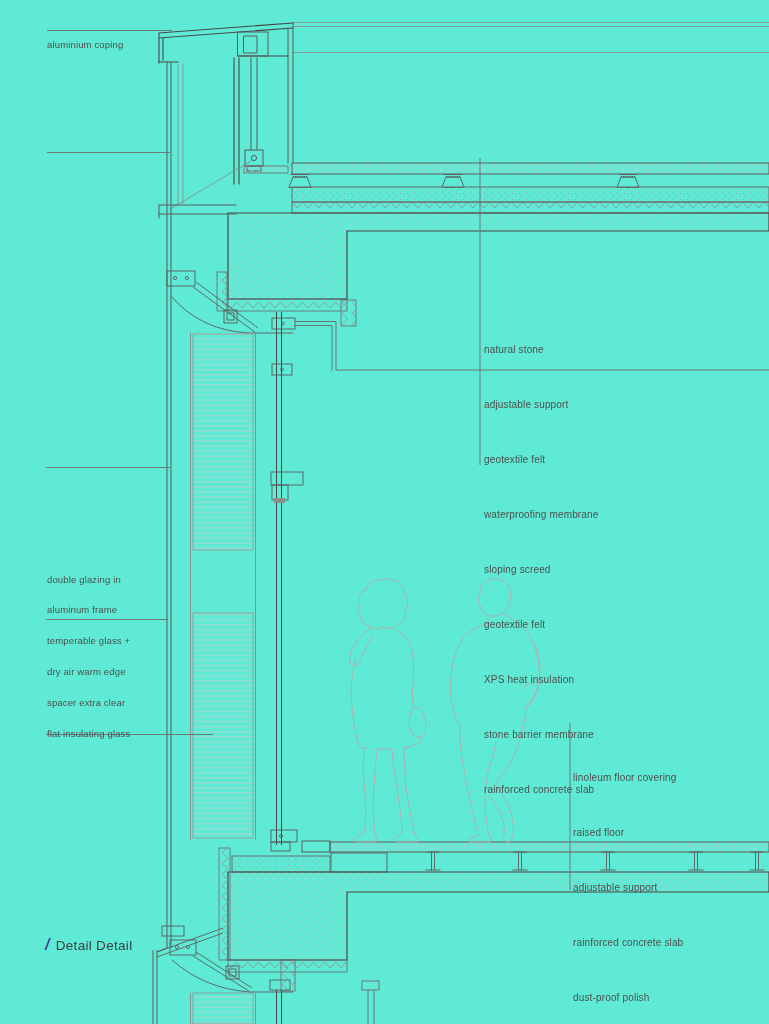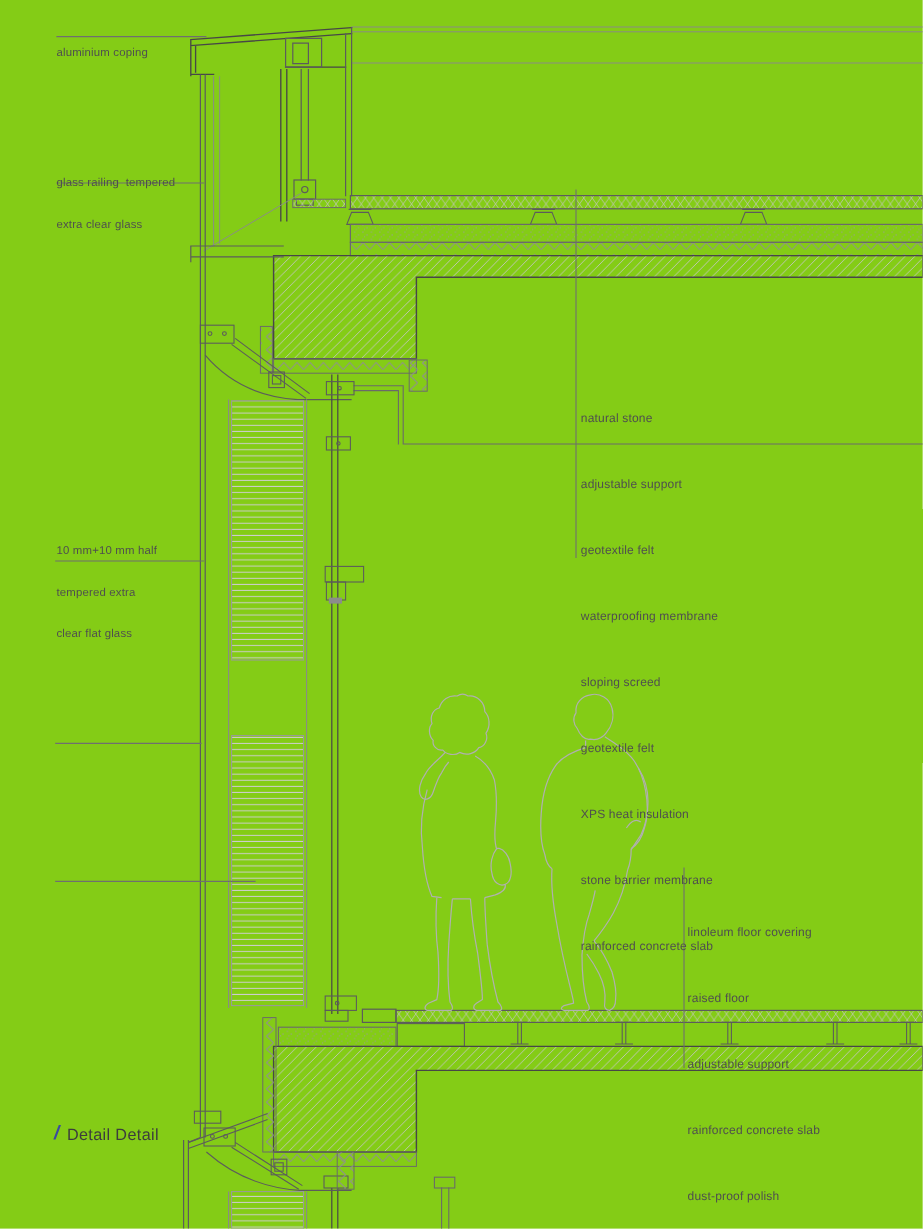--- a/index.html
+++ b/index.html
@@ -1,16 +1,16 @@
 <!DOCTYPE html>
 <html><head>
 <meta charset="utf-8">
 <style>
   html,body{margin:0;padding:0;background:#ffffff;}
-  .canvas{position:relative;width:769px;height:1024px;background:#84cc16;overflow:hidden;
+  .canvas{position:relative;width:769px;height:1024px;background:#5eead4;overflow:hidden;
           font-family:"Liberation Sans",sans-serif;}
   .canvas svg{position:absolute;left:0;top:0;}
   .lbl{position:absolute;font-size:9.5px;line-height:11.5px;letter-spacing:.15px;color:#4f4f4f;white-space:pre;}
   .lbl span{display:block;}
   .lbl.tight{line-height:10.3px;}
   .layers{position:absolute;font-size:10px;letter-spacing:.15px;color:#4f4f4f;line-height:18.35px;white-space:pre;}
   .layers span{display:block;}
   .title{position:absolute;left:45px;top:936px;font-size:13.5px;color:#3d3d3d;letter-spacing:.3px;display:flex;align-items:center;}
   .title .slash{font-weight:bold;font-style:italic;font-size:16px;margin-right:6px;}
 </style>
@@ -209,31 +209,30 @@
       <path d="M523,725 C521,738 517,750 511,761 C506,770 500,778 495,784"></path>
       <path d="M495,784 C501,791 506,800 510,810 C512,817 514,826 513,833 C513,838 511,841 508,842 C505,842 503,840 504,835 C505,827 503,819 499,811 C496,805 492,799 489,795"></path>
     </g>
   </g>
 </svg>
 
 <div class="lbl" style="left:47px;top:16px;">
   <span>aluminium coping</span>
 </div>
 
-<div class="lbl" style="left:47px;top:124px;">
-  <span>glass railing  tempered</span>
-  <span>extra clear glass</span>
-</div>
-
-<div class="lbl" style="left:47px;top:431px;">
-  <span>10 mm+10 mm half</span>
-  <span>tempered extra</span>
-  <span>clear flat glass</span>
-</div>
-
+
+
+<div class="lbl tight" style="left:47px;top:554px;">
+  <span>double glazing in</span>
+  <span>aluminum frame</span>
+  <span>temperable glass +</span>
+  <span>dry air warm edge</span>
+  <span>spacer extra clear</span>
+  <span>flat insulating glass</span>
+</div>
 
 
 <div class="layers" style="left:484px;top:304px;">
   <span>natural stone</span>
   <span>adjustable support</span>
   <span>geotextile felt</span>
   <span>waterproofing membrane</span>
   <span>sloping screed</span>
   <span>geotextile felt</span>
   <span>XPS heat insulation</span>

